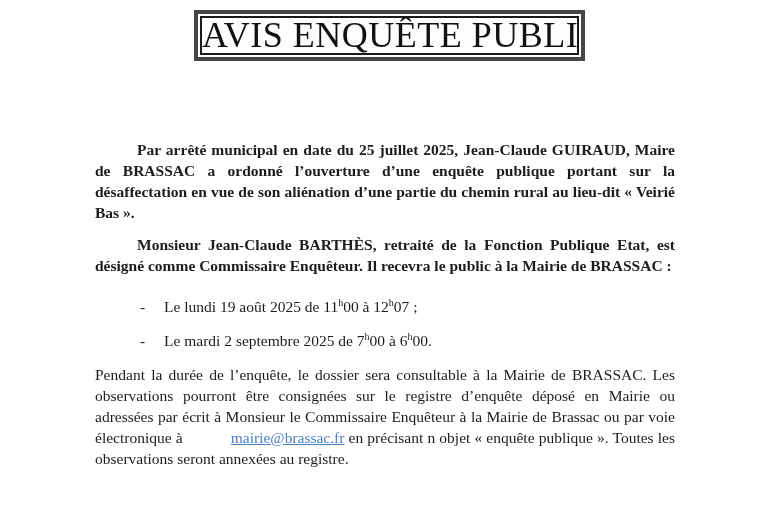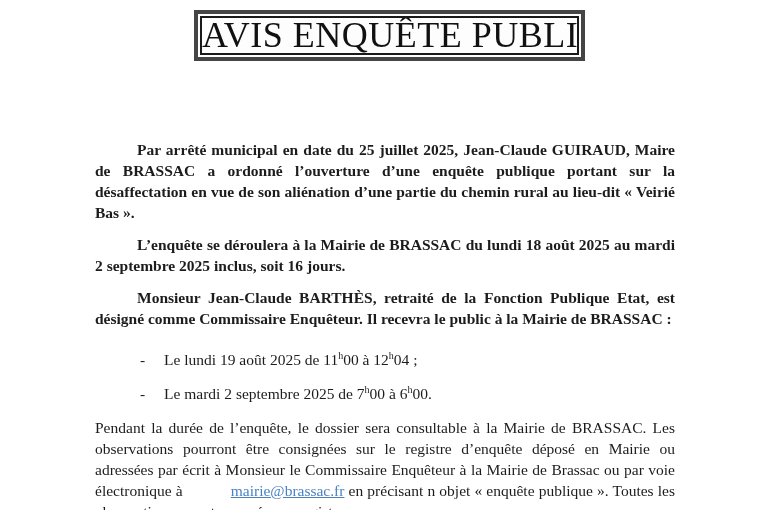--- a/index.html
+++ b/index.html
@@ -81,28 +81,27 @@
 <div class="page">
 
   <div class="title-box">
     <div class="title-inner">AVIS ENQUÊTE PUBLIQUE</div>
   </div>
 
   <div class="content">
 
     <p class="indent">Par arrêté municipal en date du 25 juillet 2025, Jean-Claude GUIRAUD, Maire de BRASSAC a ordonné l’ouverture d’une enquête publique portant sur la désaffectation en vue de son aliénation d’une partie du chemin rural au lieu-dit « Veirié Bas ».</p>
 
-    <p class="indent">L’enquête se déroulera à la Mairie de BRASSAC du lundi 18 août 2025 au mardi 2 septembre 2025 inclus, soit 16 jours.</p>
 
     <p class="indent tight">Monsieur Jean-Claude BARTHÈS, retraité de la Fonction Publique Etat, est désigné comme Commissaire Enquêteur. Il recevra le public à la Mairie de BRASSAC :</p>
 
     <div class="bullets">
       <div class="bullet-row">
         <span class="bullet-marker">-</span>
-        <span class="bullet-text"><span>Le lundi 19 août 2025 de 11</span><span class="sup">h</span><span>00 à 12</span><span class="sup">h</span><span>04 ;</span></span>
+        <span class="bullet-text"><span>Le lundi 19 août 2025 de 11</span><span class="sup">h</span><span>00 à 12</span><span class="sup">h</span><span>07 ;</span></span>
       </div>
       <div class="bullet-row">
         <span class="bullet-marker">-</span>
         <span class="bullet-text"><span>Le mardi 2 septembre 2025 de 7</span><span class="sup">h</span><span>00 à 6</span><span class="sup">h</span><span>00.</span></span>
       </div>
     </div>
 
     <p><span>Pendant la durée de l’enquête, le dossier sera consultable à la Mairie de BRASSAC. Les observations pourront être consignées sur le registre d’enquête déposé en Mairie ou adressées par écrit à Monsieur le Commissaire Enquêteur à la Mairie de Brassac ou par voie électronique à </span><a href="#" class="email-link">mairie@brassac.fr</a><span> en précisant n objet « enquête publique ». Toutes les observations seront annexées au registre.</span></p>
 
   </div>

